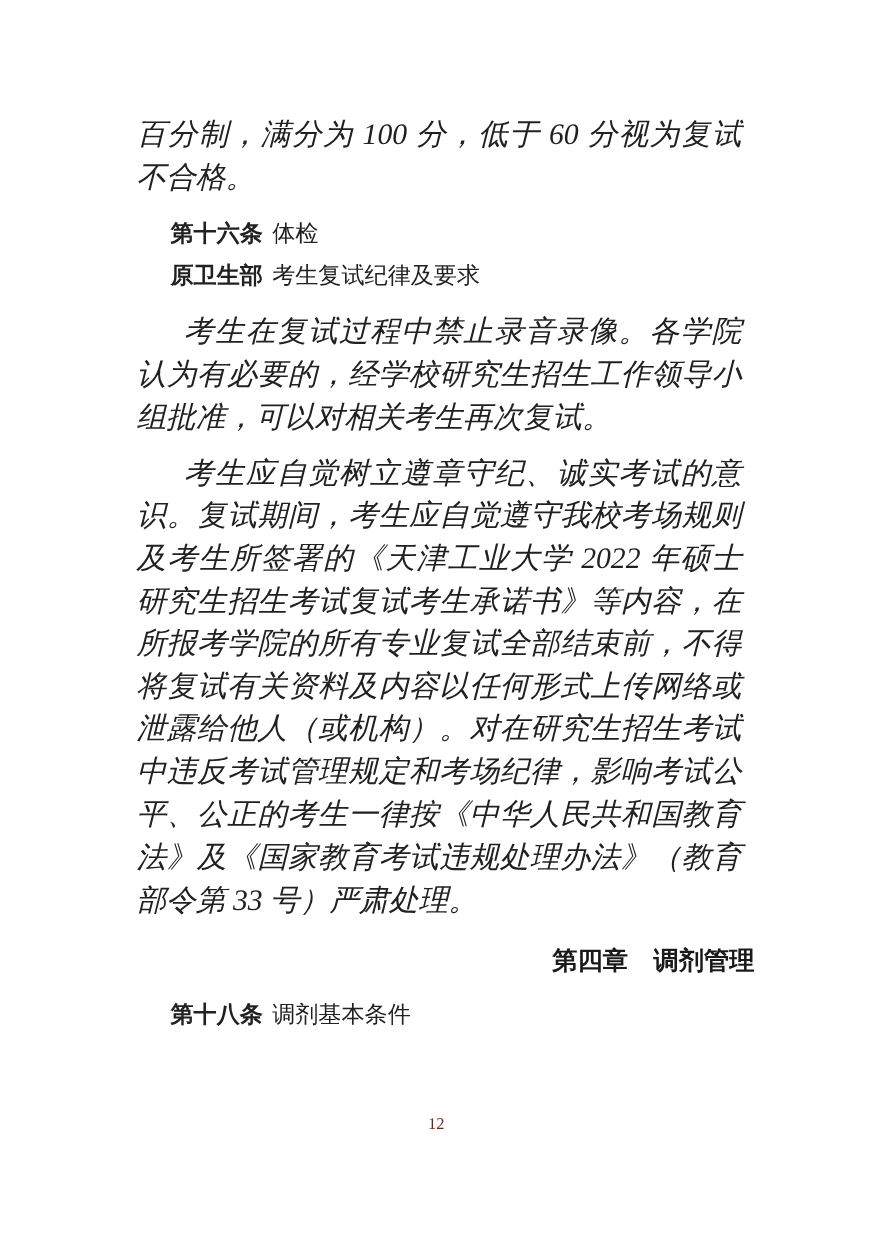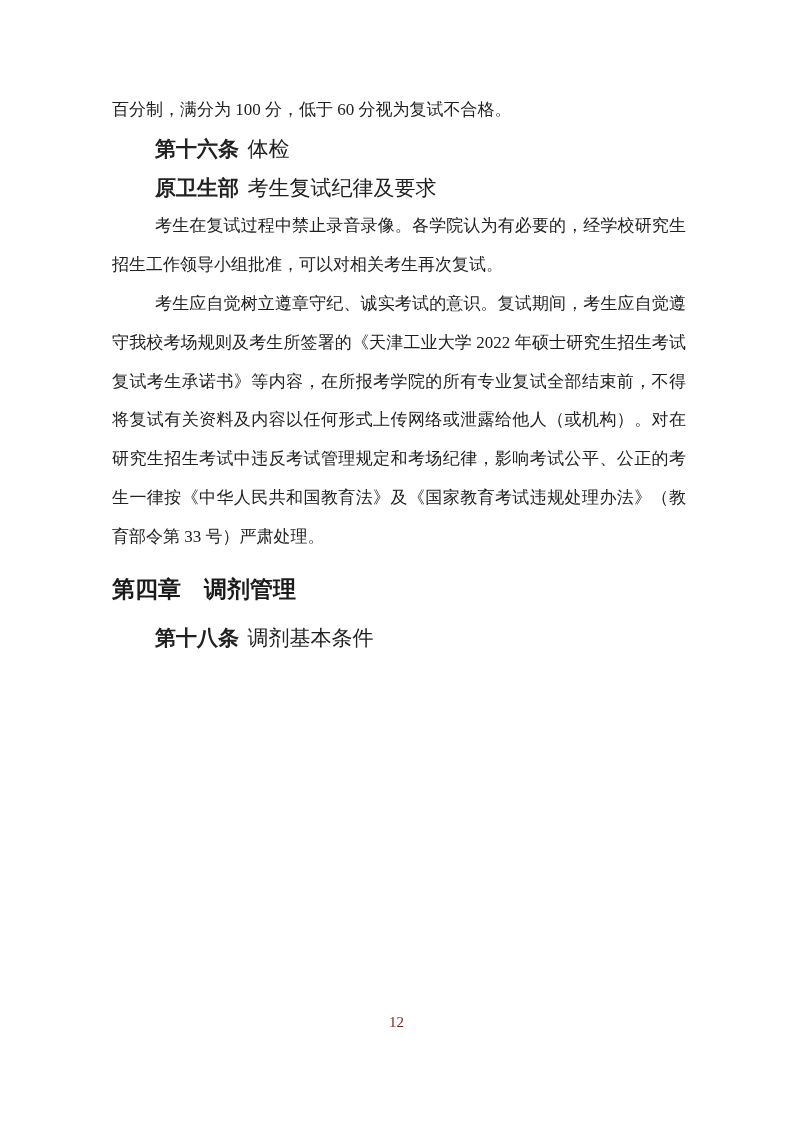--- a/index.html
+++ b/index.html
@@ -16,46 +16,47 @@
     font-family: "Liberation Serif", "DejaVu Serif", serif;
     color: #212121;
   }
   .content {
     position: absolute;
     left: 112px;
     top: 91px;
     width: 574px;
   }
   .para {
-    margin: 0;
-    font-size: 17px;
+    margin: 12px;
+    font-size: 27px;
     line-height: 38.8px;
     text-align: justify;
     text-justify: inter-ideograph;
     word-break: break-all;
+    font-style: italic;
   }
   .indent {
     text-indent: 43px;
   }
   .article-heading {
     margin: 0;
     font-size: 21px;
     line-height: 38.8px;
     text-indent: 43px;
   }
   .article-term {
     font-weight: bold;
     margin-right: 0.4em;
   }
   .chapter-heading {
     margin: 8px 0 6px 0;
     font-size: 23px;
     line-height: 48px;
     font-weight: bold;
-    text-align: left;
+    text-align: right;
     text-indent: 0;
     font-family: "Liberation Sans", "DejaVu Sans", sans-serif;
     color: #1a1a1a;
   }
   .page-number {
     position: absolute;
     top: 1012px;
     left: 0;
     width: 100%;
     text-align: center;

